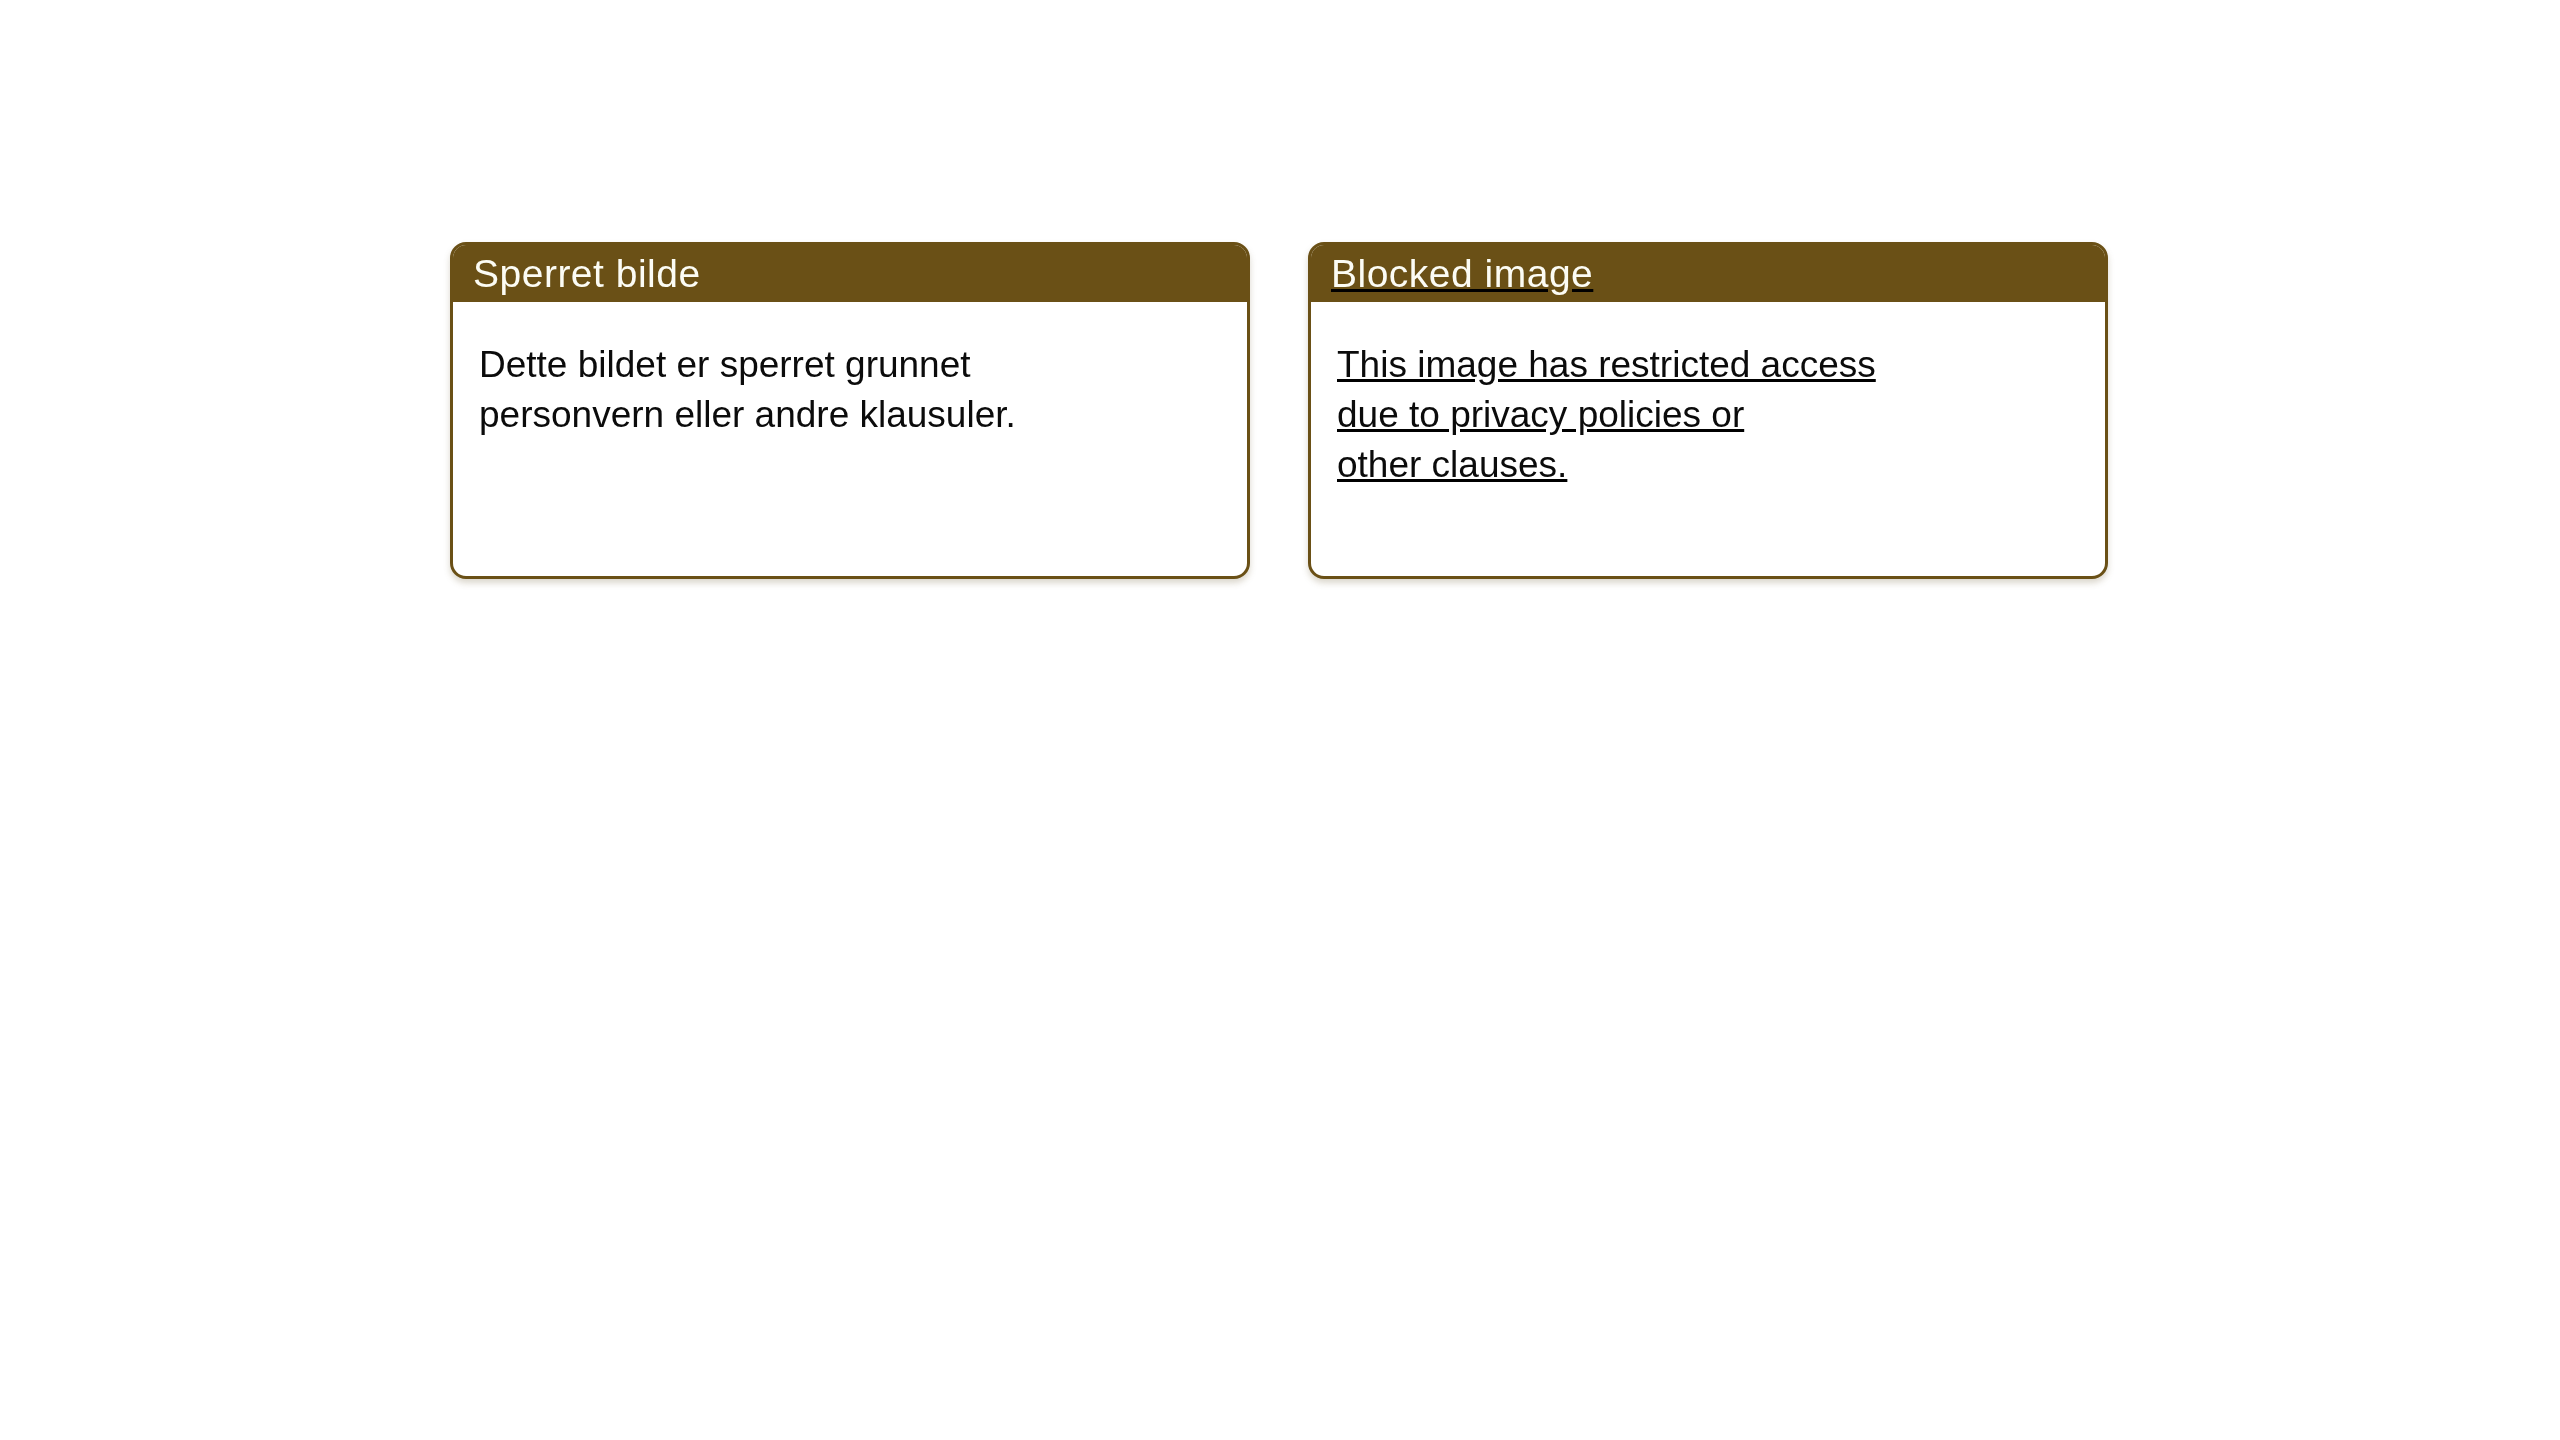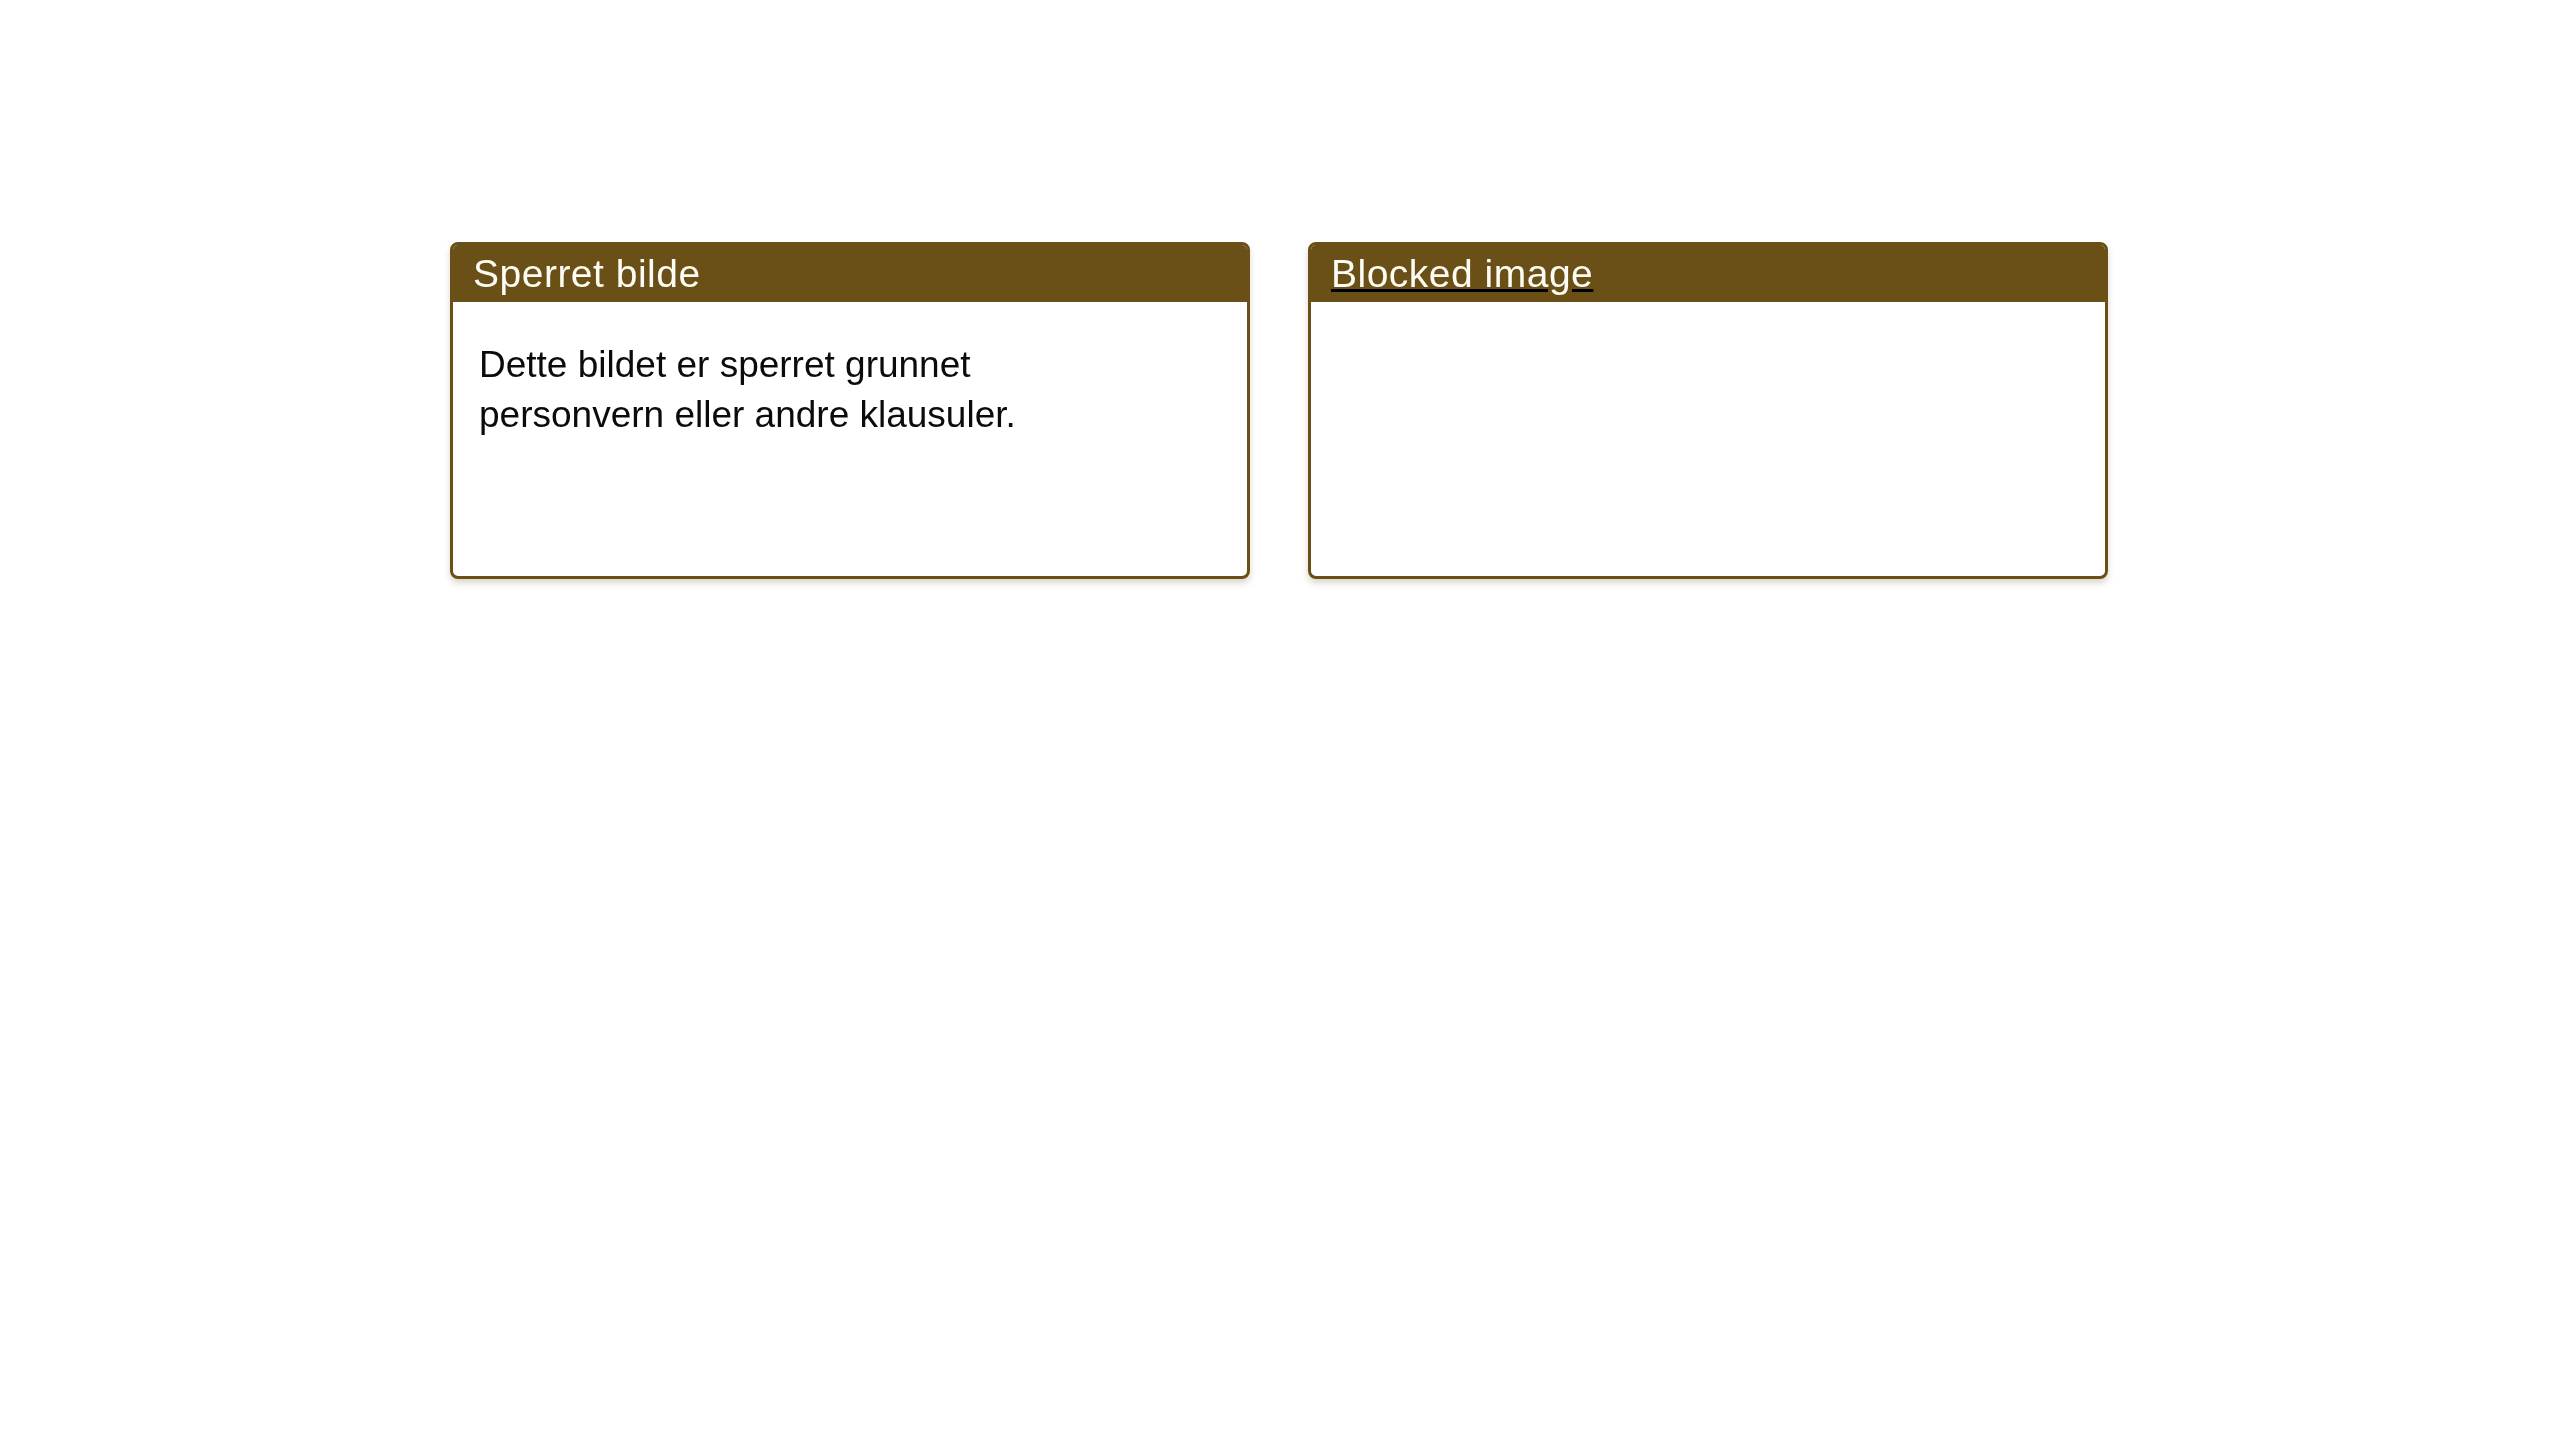--- a/index.html
+++ b/index.html
@@ -18,21 +18,21 @@
     overflow: hidden;
   }
   .card {
     position: absolute;
     top: 242px;
     width: 800px;
     height: 337px;
     box-sizing: border-box;
     background: #ffffff;
     border: 3px solid var(--border-color, #6A5016);
-    border-radius: 8px;
+    border-radius: 16px;
     box-shadow: 0 4px 6px rgba(110, 95, 55, 0.25);
     overflow: hidden;
   }
   .card.left  { left: 450px; }
   .card.right { left: 1308px; text-decoration: underline; }
   .card-header {
     height: 57px;
     background: var(--header-bg, #6A5016);
     display: flex;
     align-items: center;
@@ -63,15 +63,18 @@
       <span class="card-title">Sperret bilde</span>
     </div>
     <div class="card-body">Dette bildet er sperret grunnet
 personvern eller andre klausuler.</div>
   </div>
 
   <div class="card right">
     <div class="card-header">
       <span class="card-title">Blocked image</span>
     </div>
+    <div class="card-body">This image has restricted access
+due to privacy policies or
+other clauses.</div>
   </div>
 
 </div>
 
 </body></html>

